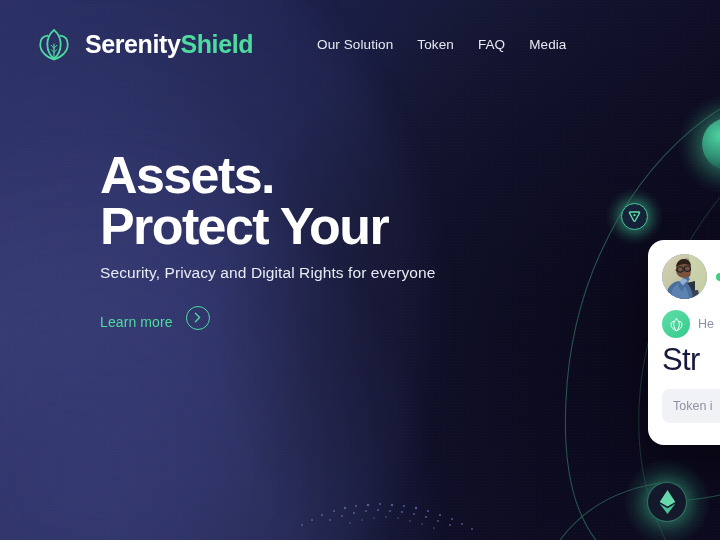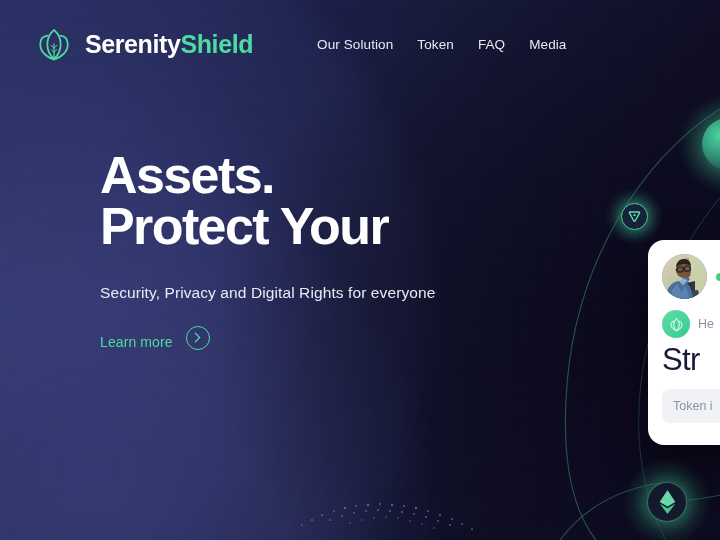--- a/index.html
+++ b/index.html
@@ -80,21 +80,21 @@
 
   
   .hero { position:absolute; left:100px; top:150px; z-index:30; }
   .headline {
     font-size:52px; line-height:0.98; font-weight:700;
     letter-spacing:-1.6px;
   }
   .hl-green { color:#4edba0; display:block; }
   .hl-white { color:#ffffff; display:block; }
   .subhead {
-    margin-top:32px;
+    margin-top:12px;
     color:#e9ebf4; font-size:15.5px; font-weight:400; letter-spacing:0.1px;
   }
   .learn {
     margin-top:24px;
     display:flex; align-items:flex-end; gap:13px;
     width:max-content; cursor:pointer;
   }
   .learn-label { color:#4edba0; font-size:14px; letter-spacing:0.1px; }
   .learn-circle {
     width:24px; height:24px; border-radius:50%;

